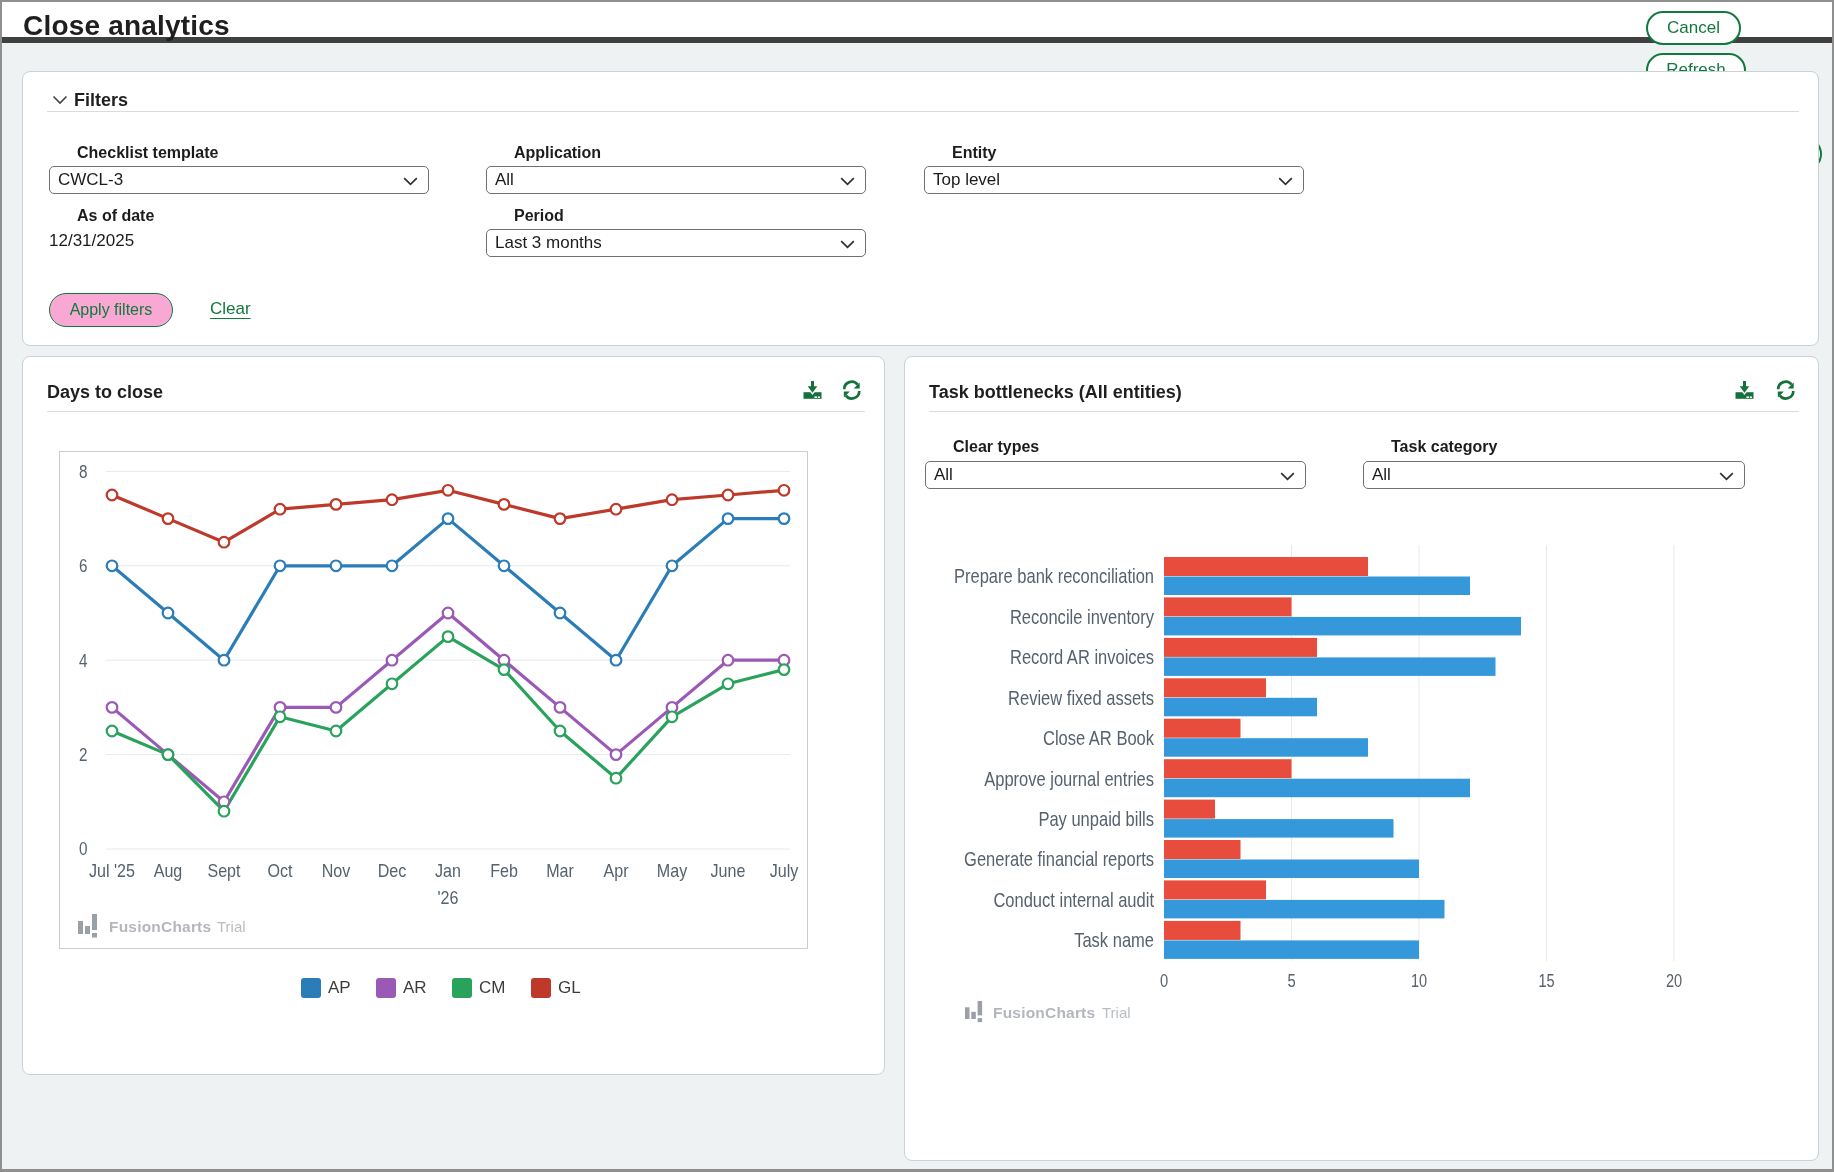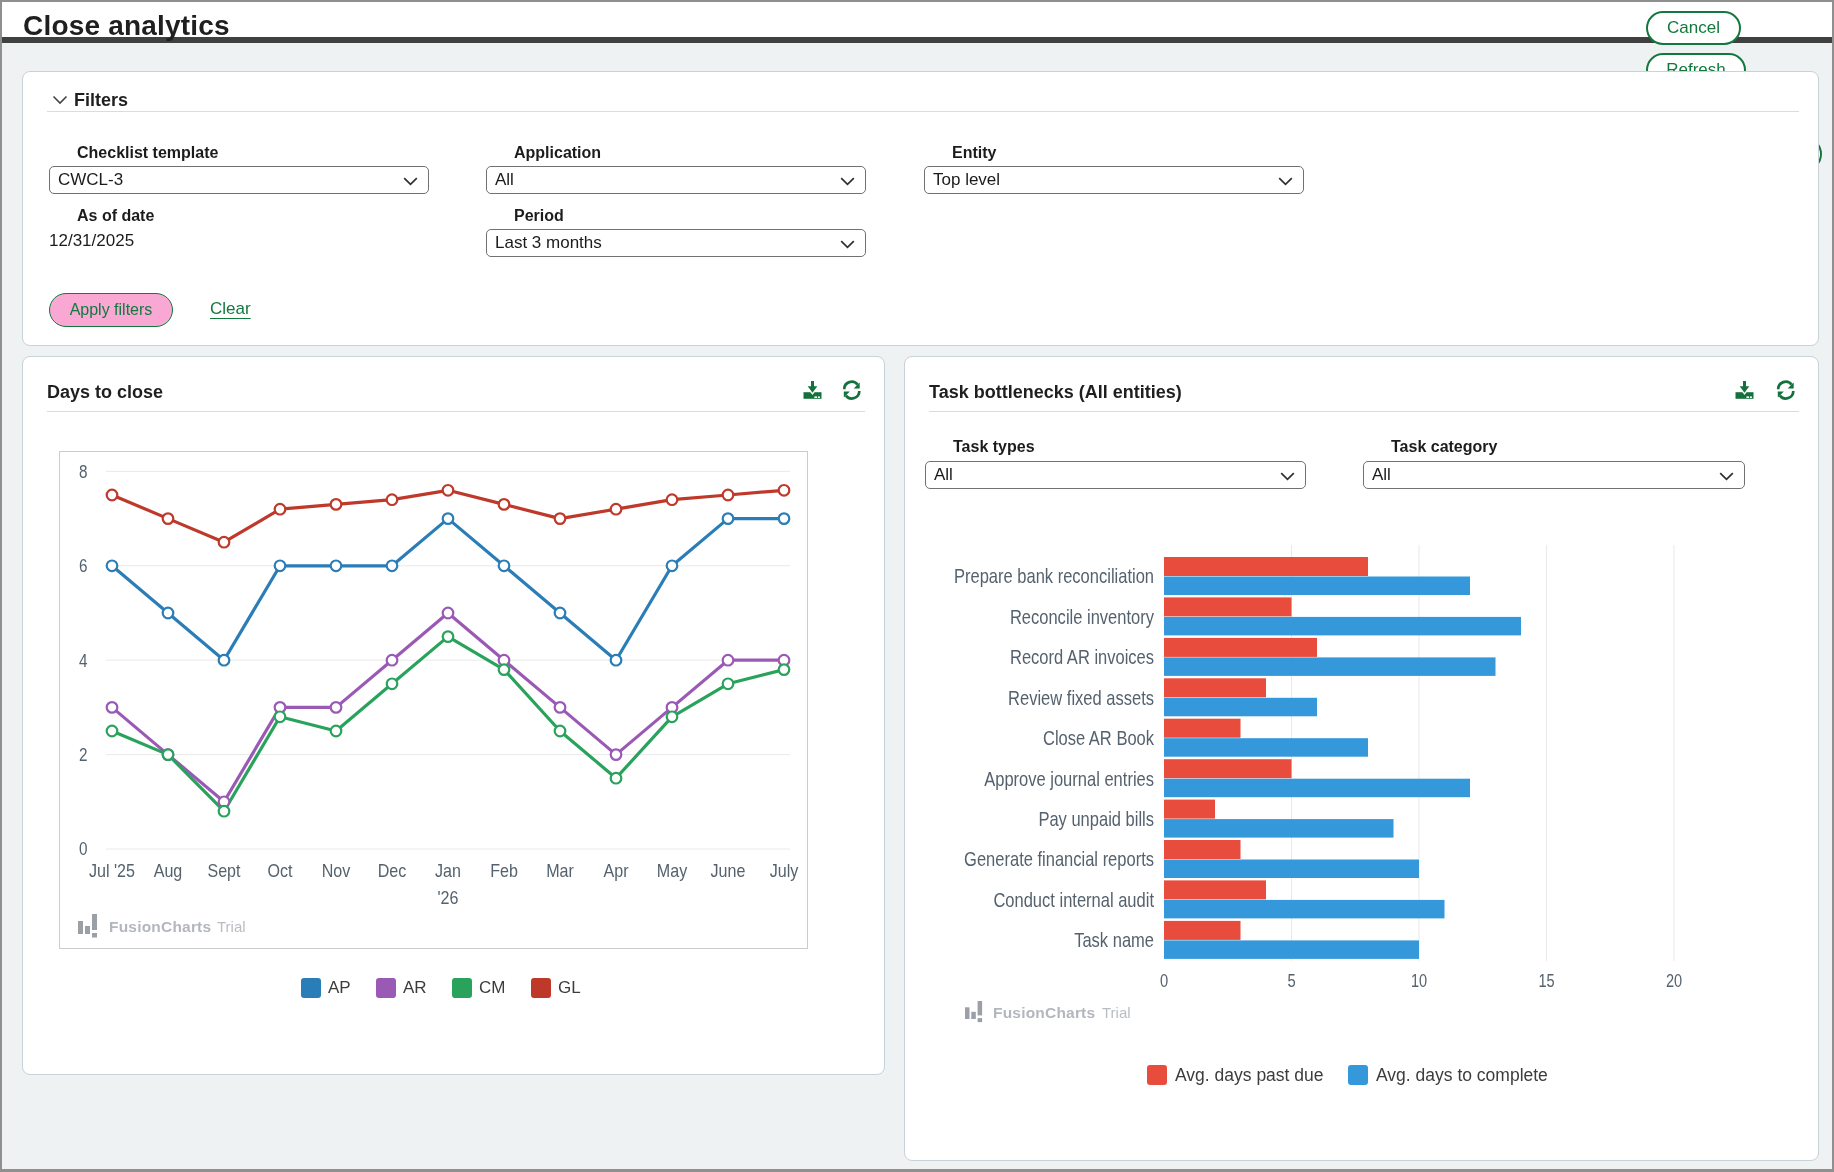--- a/index.html
+++ b/index.html
@@ -203,21 +203,21 @@
           <rect x="15" y="16.4" width="1.9" height="1.6" fill="#fff"></rect>
         </svg> 
         <svg width="19" height="20" viewBox="0 0 19 20">
           <path d="M2.2 9.2 A7.5 7.5 0 0 1 15.6 4.6" fill="none" stroke="#15713b" stroke-width="2.7"></path>
           <path d="M17.3 11 A7.5 7.5 0 0 1 3.9 15.6" fill="none" stroke="#15713b" stroke-width="2.7"></path>
           <path d="M17.7 2.6 v6 h-6 z" fill="#15713b"></path>
           <path d="M1.8 17.6 v-6 h6 z" fill="#15713b"></path>
         </svg>
       </div>
     <div class="cardhr" style="top:54px;"></div>
-    <div class="flabel" style="left:20px; top:81px;">Task types</div>
+    <div class="flabel" style="left:20px; top:81px;">Clear types</div>
     <div class="flabel" style="left:458px; top:81px;">Task category</div>
     <div class="fsel" style="left:20px; top:104px; width:381px;">All<svg width="15" height="9" viewBox="0 0 15 9">
           <path d="M1.2 1.2 L7.5 7.4 L13.8 1.2" fill="none" stroke="#2f2f2f" stroke-width="1.7"></path>
         </svg></div>
     <div class="fsel" style="left:458px; top:104px; width:382px;">All<svg width="15" height="9" viewBox="0 0 15 9">
           <path d="M1.2 1.2 L7.5 7.4 L13.8 1.2" fill="none" stroke="#2f2f2f" stroke-width="1.7"></path>
         </svg></div>
     <div style="position:absolute; left:0px; top:180px;"><svg width="908" height="500" viewBox="0 0 908 500" font-family="Liberation Sans, sans-serif">
 <line x1="386.5" y1="8" x2="386.5" y2="424" stroke="#e9e9e9" stroke-width="1"></line>
 <line x1="514.0" y1="8" x2="514.0" y2="424" stroke="#e9e9e9" stroke-width="1"></line>
@@ -260,20 +260,14 @@
 <text x="769.0" y="449.5" text-anchor="middle" font-size="18" textLength="16.2" lengthAdjust="spacingAndGlyphs" fill="#55626e">20</text>
 <g fill="#9aa0a6" transform="translate(60.0,464.0) scale(0.900)">
             <rect x="0" y="7" width="5" height="13"></rect>
             <rect x="7" y="12" width="5" height="8"></rect>
             <rect x="14" y="0" width="5" height="16"></rect>
             <rect x="14" y="19" width="5" height="4.5"></rect>
           </g>
 <text x="88" y="481" font-size="15.5" font-weight="bold" fill="#b3b7bd" letter-spacing="0.2">FusionCharts</text>
 <text x="197" y="481" font-size="15" fill="#b9bdc3">Trial</text>
 </svg></div>
-    <div style="position:absolute; left:0; top:708px; width:908px; height:20px;">
-<span style="position:absolute; left:242px; top:0; width:20px; height:20px; border-radius:3px; background:#e74c3c;"></span>
-<span style="position:absolute; left:270px; top:0; font-size:17.5px; color:#3c3c3c; line-height:20px;">Avg. days past due</span>
-<span style="position:absolute; left:443px; top:0; width:20px; height:20px; border-radius:3px; background:#3498db;"></span>
-<span style="position:absolute; left:471px; top:0; font-size:17.5px; color:#3c3c3c; line-height:20px;">Avg. days to complete</span>
+  </div>
 </div>
-  </div>
-</div>
 
 </body></html>

